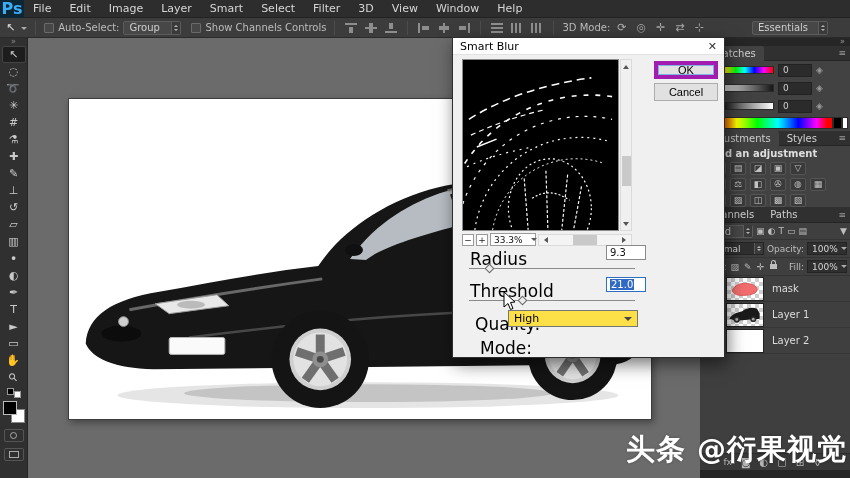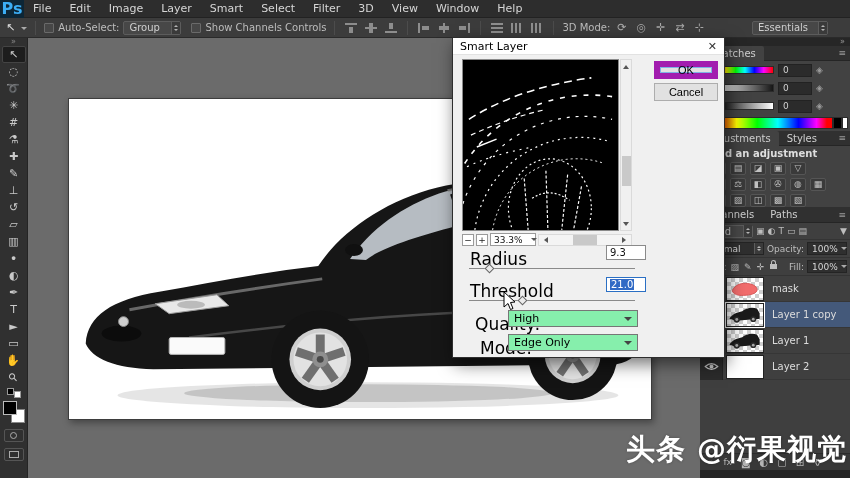--- a/index.html
+++ b/index.html
@@ -109,21 +109,21 @@
   .foot-ico { color:#b5b5b5; font-size:10px; }
   .foot-ico.fx { font-size:9px; }
   .bottom-strip { height:8px; background:#262626; }
 
   
   .dialog { position:absolute; left:452px; top:37px; width:273px; height:321px; background:#f0f0f0; border:1px solid #2e2e2e; box-shadow:3px 6px 16px rgba(0,0,0,.55); z-index:50; font-size:11px; color:#111; }
   .dlg-title { height:17px; background:#fff; border-bottom:1px solid #e2e2e2; display:flex; align-items:center; padding:0 7px; }
   .dlg-title-text { font-size:11px; color:#000; }
   .dlg-close { margin-left:auto; font-size:11px; color:#333; }
   .dlg-btn { position:absolute; width:64px; height:18px; background:#e1e1e1; border:1px solid #adadad; font-size:11px; color:#000; display:flex; align-items:center; justify-content:center; }
-  .dlg-btn.ok { left:201px; top:23px; border:6px solid #a21caf; box-shadow:inset 0 0 0 1px #7fb2e5; }
+  .dlg-btn.ok { left:201px; top:23px; border:4px solid #a21caf; box-shadow:inset 0 0 0 1px #7fb2e5; }
   .dlg-btn.cancel { left:201px; top:45px; }
   .preview-wrap { position:absolute; left:9px; top:21px; width:170px; height:186px; }
   .preview-img { position:absolute; left:0; top:0; width:157px; height:172px; border:1px solid #8a8a8a; background:#000; }
   .vscroll { position:absolute; left:158px; top:0; width:12px; height:172px; background:#f0f0f0; border:1px solid #dadada; }
   .sb-btn { position:absolute; left:0; width:10px; height:10px; display:flex; align-items:center; justify-content:center; }
   .tri-up { width:0; height:0; border:3px solid transparent; border-bottom:4px solid #555; }
   .tri-dn { width:0; height:0; border:3px solid transparent; border-top:4px solid #555; }
   .tri-lf { width:0; height:0; border:3px solid transparent; border-right:4px solid #555; }
   .tri-rt { width:0; height:0; border:3px solid transparent; border-left:4px solid #555; }
   .vthumb { position:absolute; left:1px; top:96px; width:9px; height:30px; background:#c9c9c9; }
@@ -133,21 +133,21 @@
   .zoom-box .caret { width:0; height:0; border:3px solid transparent; border-top-color:#555; margin-top:3px; }
   .hs-track { flex:1; height:12px; background:#f4f4f4; border:1px solid #dadada; position:relative; display:flex; align-items:center; }
   .hs-thumb { position:absolute; left:34px; width:24px; height:10px; background:#c9c9c9; }
   .dlg-label { position:absolute; font-size:17px; color:#000; }
   .dlg-value { position:absolute; width:40px; height:15px; background:#fff; border:1px solid #8a8a8a; font-size:10px; display:flex; align-items:center; padding-left:3px; }
   .dlg-value.selected { border:1px solid #2a6fc4; }
   .dlg-value.selected span { background:#316ac5; color:#fff; padding:0 1px; }
   .slider { position:absolute; left:16px; width:166px; height:7px; }
   .slider .track { position:absolute; left:0; right:0; top:3px; height:1px; background:#8a8a8a; }
   .slider .knob { position:absolute; top:0; width:7px; height:7px; background:#ececec; border:1px solid #666; transform:rotate(45deg); }
-  .dlg-select { position:absolute; left:55px; width:130px; height:17px; background:#86efac; border:1px solid #767676; display:flex; align-items:center; padding-left:5px; font-size:11px; color:#000; }
+  .dlg-select { position:absolute; left:55px; width:130px; height:17px; background:#fde047; border:1px solid #767676; display:flex; align-items:center; padding-left:5px; font-size:11px; color:#000; }
   .dlg-select .caret { margin-left:auto; margin-right:5px; width:0; height:0; border:4px solid transparent; border-top-color:#444; margin-top:4px; }
 
   
   .cursor { position:absolute; left:503px; top:291px; z-index:90; }
   .watermark { position:absolute; right:3px; bottom:8px; z-index:95; color:#fff; font-size:29px; font-weight:bold; letter-spacing:1px; text-shadow:0 0 3px rgba(0,0,0,.3); font-family:"DejaVu Sans","Liberation Sans",sans-serif; }
 </style>
 </head>
 <body>
 
 <div class="stage">
@@ -475,31 +475,20 @@
           <span class="eye-cell">
               <svg width="15" height="9">
                 <use href="#eye"></use>
               </svg>
             </span>
           <span class="thumb checker"><svg width="36" height="22" viewBox="0 0 38 24">
                 <use href="#mask-blob"></use>
               </svg></span>
           <span class="layer-name">mask</span>
         </div>
-        <div class="layer-row sel">
-          <span class="eye-cell">
-              <svg width="15" height="9">
-                <use href="#eye"></use>
-              </svg>
-            </span>
-          <span class="thumb checker selborder"><svg width="36" height="22" viewBox="0 0 38 24">
-                <use href="#car-mini"></use>
-              </svg></span>
-          <span class="layer-name">Layer 1 copy</span>
-        </div>
         <div class="layer-row">
           <span class="eye-cell">
               <svg width="15" height="9">
                 <use href="#eye"></use>
               </svg>
             </span>
           <span class="thumb checker"><svg width="36" height="22" viewBox="0 0 38 24">
                 <use href="#car-mini"></use>
               </svg></span>
           <span class="layer-name">Layer 1</span>
@@ -525,21 +514,21 @@
         <span class="foot-ico">▢</span>
         <span class="foot-ico">⊞</span>
         <span class="foot-ico">⚱</span>
       </div>
       <div class="bottom-strip"></div>
     </div>
   </aside>
 
   <section class="dialog">
     <div class="dlg-title">
-      <span class="dlg-title-text">Smart Layer</span>
+      <span class="dlg-title-text">Smart Blur</span>
       <span class="dlg-close">✕</span>
     </div>
 
     <button class="dlg-btn ok">OK</button>
     <button class="dlg-btn cancel">Cancel</button>
 
     <div class="preview-wrap">
       <div class="preview-img">
         <svg width="155" height="170" viewBox="0 0 157 172">
           <rect width="157" height="172" fill="#000"></rect>
@@ -600,24 +589,20 @@
         <span class="knob" style="left:50px;"></span>
     </div>
 
     <span class="dlg-label" style="left:22px; top:276px;">Quality:</span>
     <div class="dlg-select" style="top:272px;">
       <span>High</span>
       <span class="caret"></span>
     </div>
 
     <span class="dlg-label" style="left:27px; top:300px;">Mode:</span>
-    <div class="dlg-select" style="top:296px;">
-      <span>Edge Only</span>
-      <span class="caret"></span>
-    </div>
   </section>
 
   <svg class="cursor" width="14" height="21" viewBox="0 0 14 21">
     <path d="M1,1 L1,16 L5,12.5 L7.5,18.5 L10,17.5 L7.5,11.5 L12,11 Z" fill="#fff" stroke="#000" stroke-width="1"></path>
   </svg>
 
   <div class="watermark">头条 @衍果视觉</div>
 </div>
 
 </body></html>

